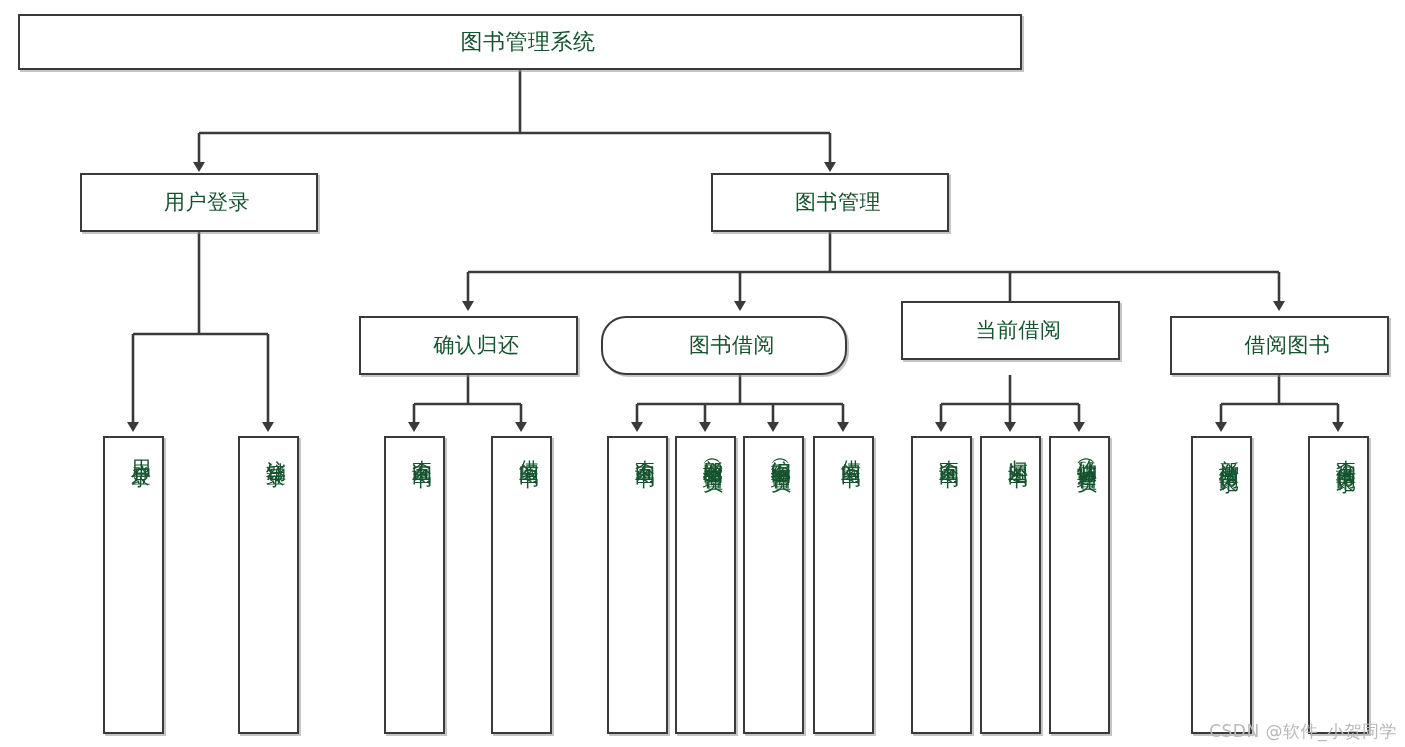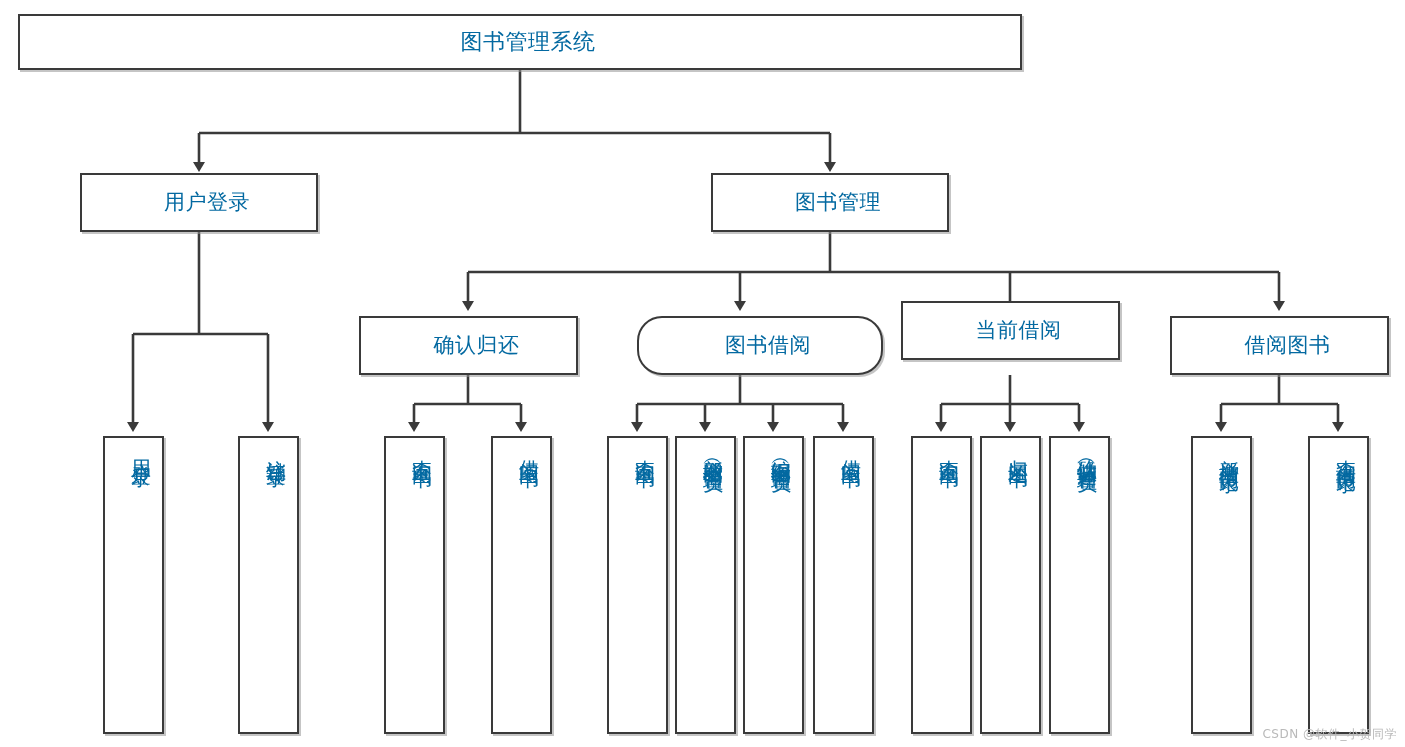--- a/index.html
+++ b/index.html
@@ -28,21 +28,21 @@
   }
   .node {
     position: absolute;
     box-sizing: border-box;
     background: #ffffff;
     border: 2px solid #3a3a3a;
     box-shadow: 2px 2px 0 0 rgba(150,150,150,0.55);
     display: flex;
     align-items: center;
     justify-content: center;
-    color: #0369a1;
+    color: #14532d;
     z-index: 2;
     padding-left: 16px;
   }
   .node .lbl {
     display: block;
     text-align: center;
     line-height: 1.18;
     white-space: pre;
   }
   
@@ -65,21 +65,21 @@
     letter-spacing: 3px;
     white-space: nowrap;
   }
   .node.v.tall .lbl {
     letter-spacing: 2px;
   }
   .watermark {
     position: absolute;
     right: 8px;
     bottom: 4px;
-    font-size: 12px;
+    font-size: 17px;
     color: #b9b9b9;
     letter-spacing: 0.5px;
     z-index: 3;
     white-space: nowrap;
   }
 </style>
 </head>
 <body>
 
 <div id="canvas">
@@ -141,21 +141,21 @@
   <div class="node h" style="left:80px; top:173px; width:238px; height:59px;">
     <span class="lbl">用户登录</span>
   </div>
   <div class="node h" style="left:711px; top:173px; width:238px; height:59px;">
     <span class="lbl">图书管理</span>
   </div>
 
   <div class="node h" style="left:359px; top:316px; width:219px; height:59px;">
     <span class="lbl">确认归还</span>
   </div>
-  <div class="node h" style="left:637px; top:316px; width:246px; height:59px;border-radius:25px;">
+  <div class="node h" style="left:601px; top:316px; width:246px; height:59px;border-radius:25px;">
     <span class="lbl">图书借阅</span>
   </div>
   <div class="node h" style="left:901px; top:301px; width:219px; height:59px;">
     <span class="lbl">当前借阅</span>
   </div>
   <div class="node h" style="left:1170px; top:316px; width:219px; height:59px;">
     <span class="lbl">借阅图书</span>
   </div>
 
   <div class="node v" style="left:103px; top:436px; width:61px; height:298px;">

